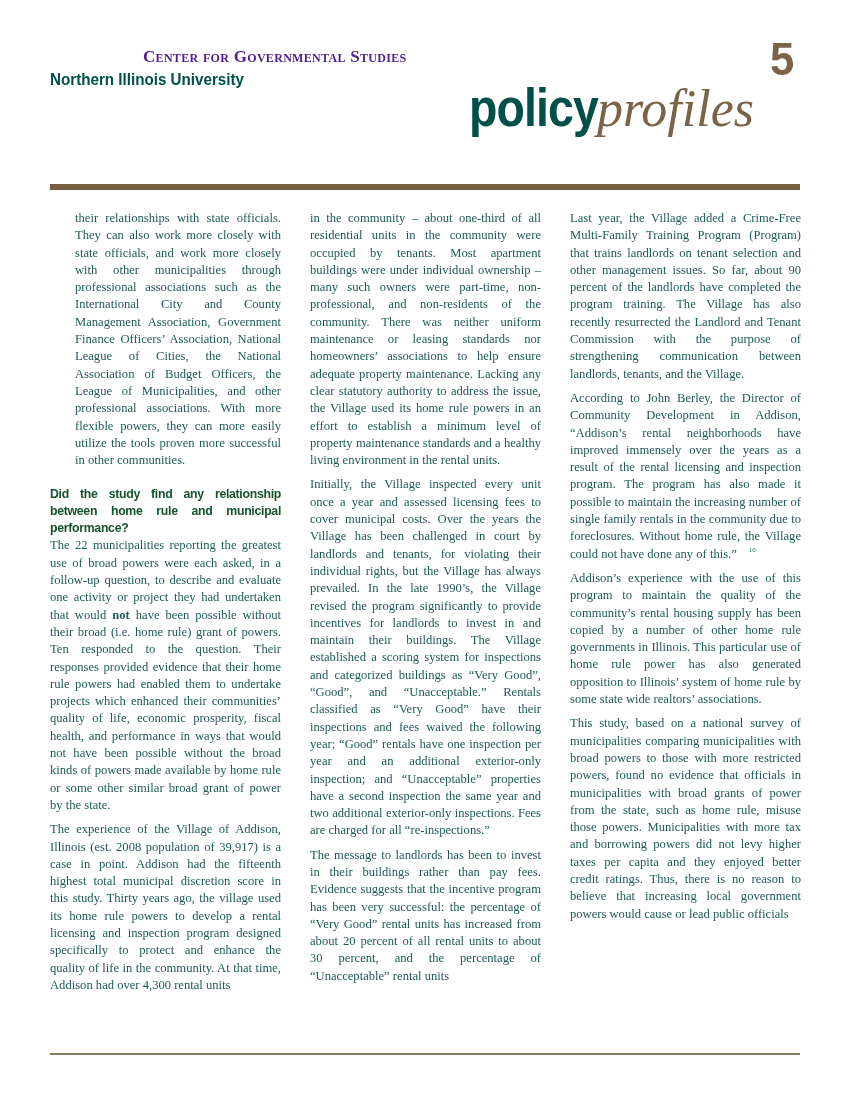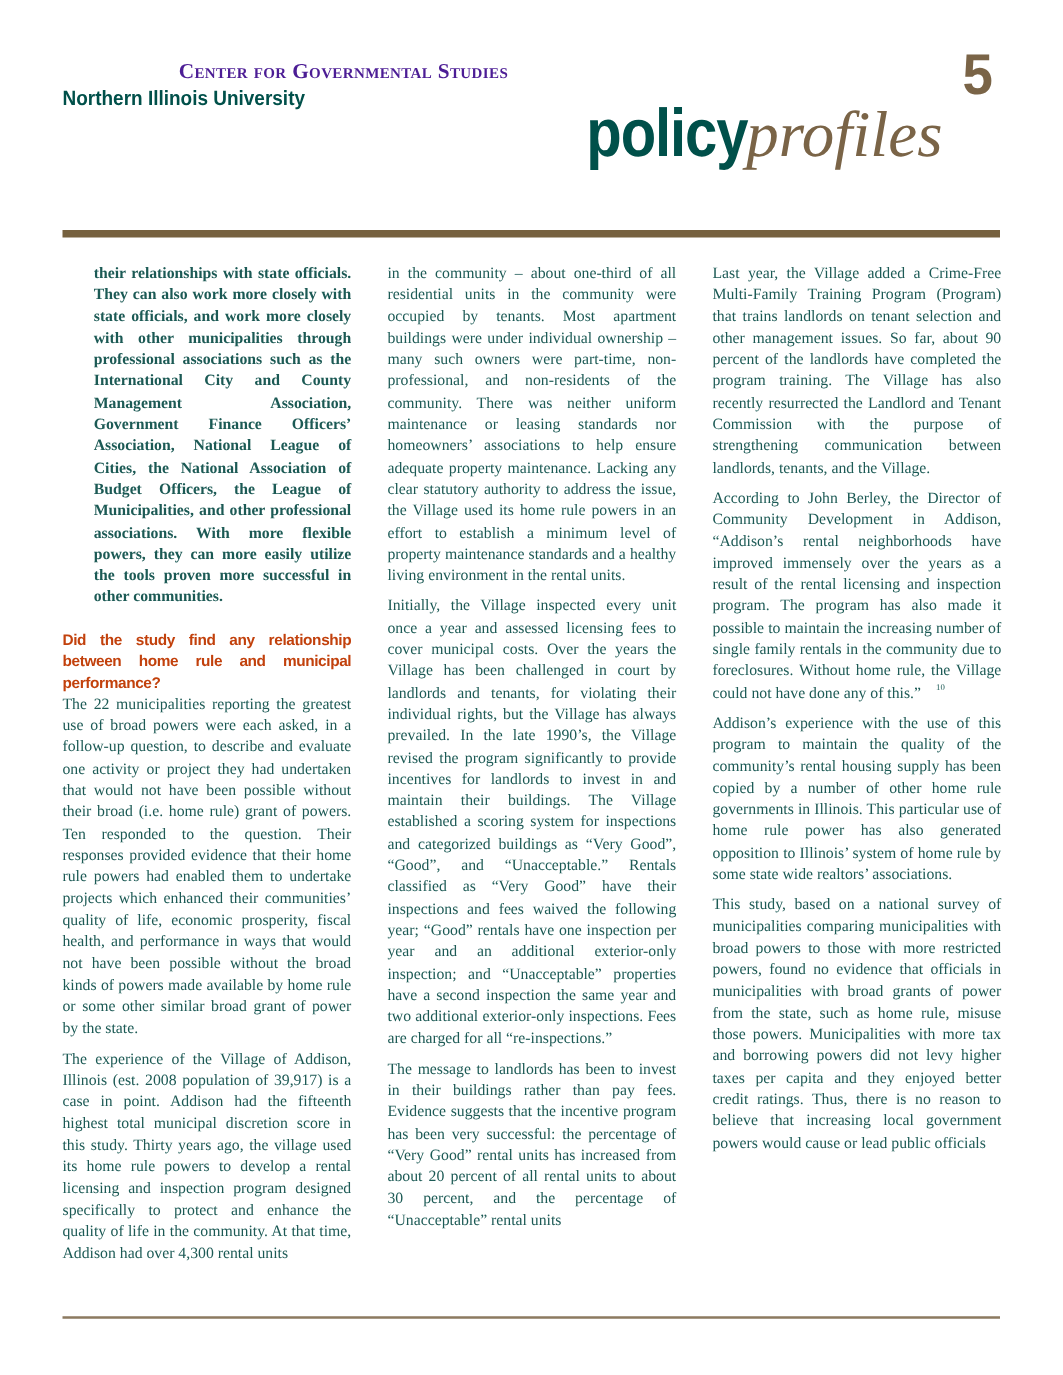--- a/index.html
+++ b/index.html
@@ -40,29 +40,29 @@
   .col {
     position: absolute; top: 210px;
     font-family: "Liberation Serif", serif; font-size: 12.6px; line-height: 17.3px;
     color: #1c5a55; text-align: justify;
   }
   .col1 { left: 50px; width: 231px; }
   .col2 { left: 310px; width: 231px; }
   .col3 { left: 570px; width: 231px; }
   .col p { margin: 0; }
   .col p + p { margin-top: 7px; }
-  .indent { padding-left: 25px; font-weight: bold; }
+  .indent { padding-left: 25px; }
   .head {
     font-family: "Liberation Sans", sans-serif; font-weight: bold;
-    font-size: 12.3px; line-height: 17px; color: #c2410c; letter-spacing: -0.3px;
+    font-size: 12.3px; line-height: 17px; color: #14532d; letter-spacing: -0.3px;
     margin: 17px 0 0 0 !important;
   }
   .head + p { margin-top: 0 !important; }
   .ital { }
-  b { font-weight: normal; }
+  b { font-weight: bold; }
   sup { font-size: 7px; line-height: 0; padding-left: 12px; }
 </style>
 </head>
 <body>
 
 <div class="page">
   <div class="center-name">Center for Governmental Studies</div>
   <div class="university">Northern Illinois University</div>
   <div class="page-number">5</div>
   <div class="masthead">

